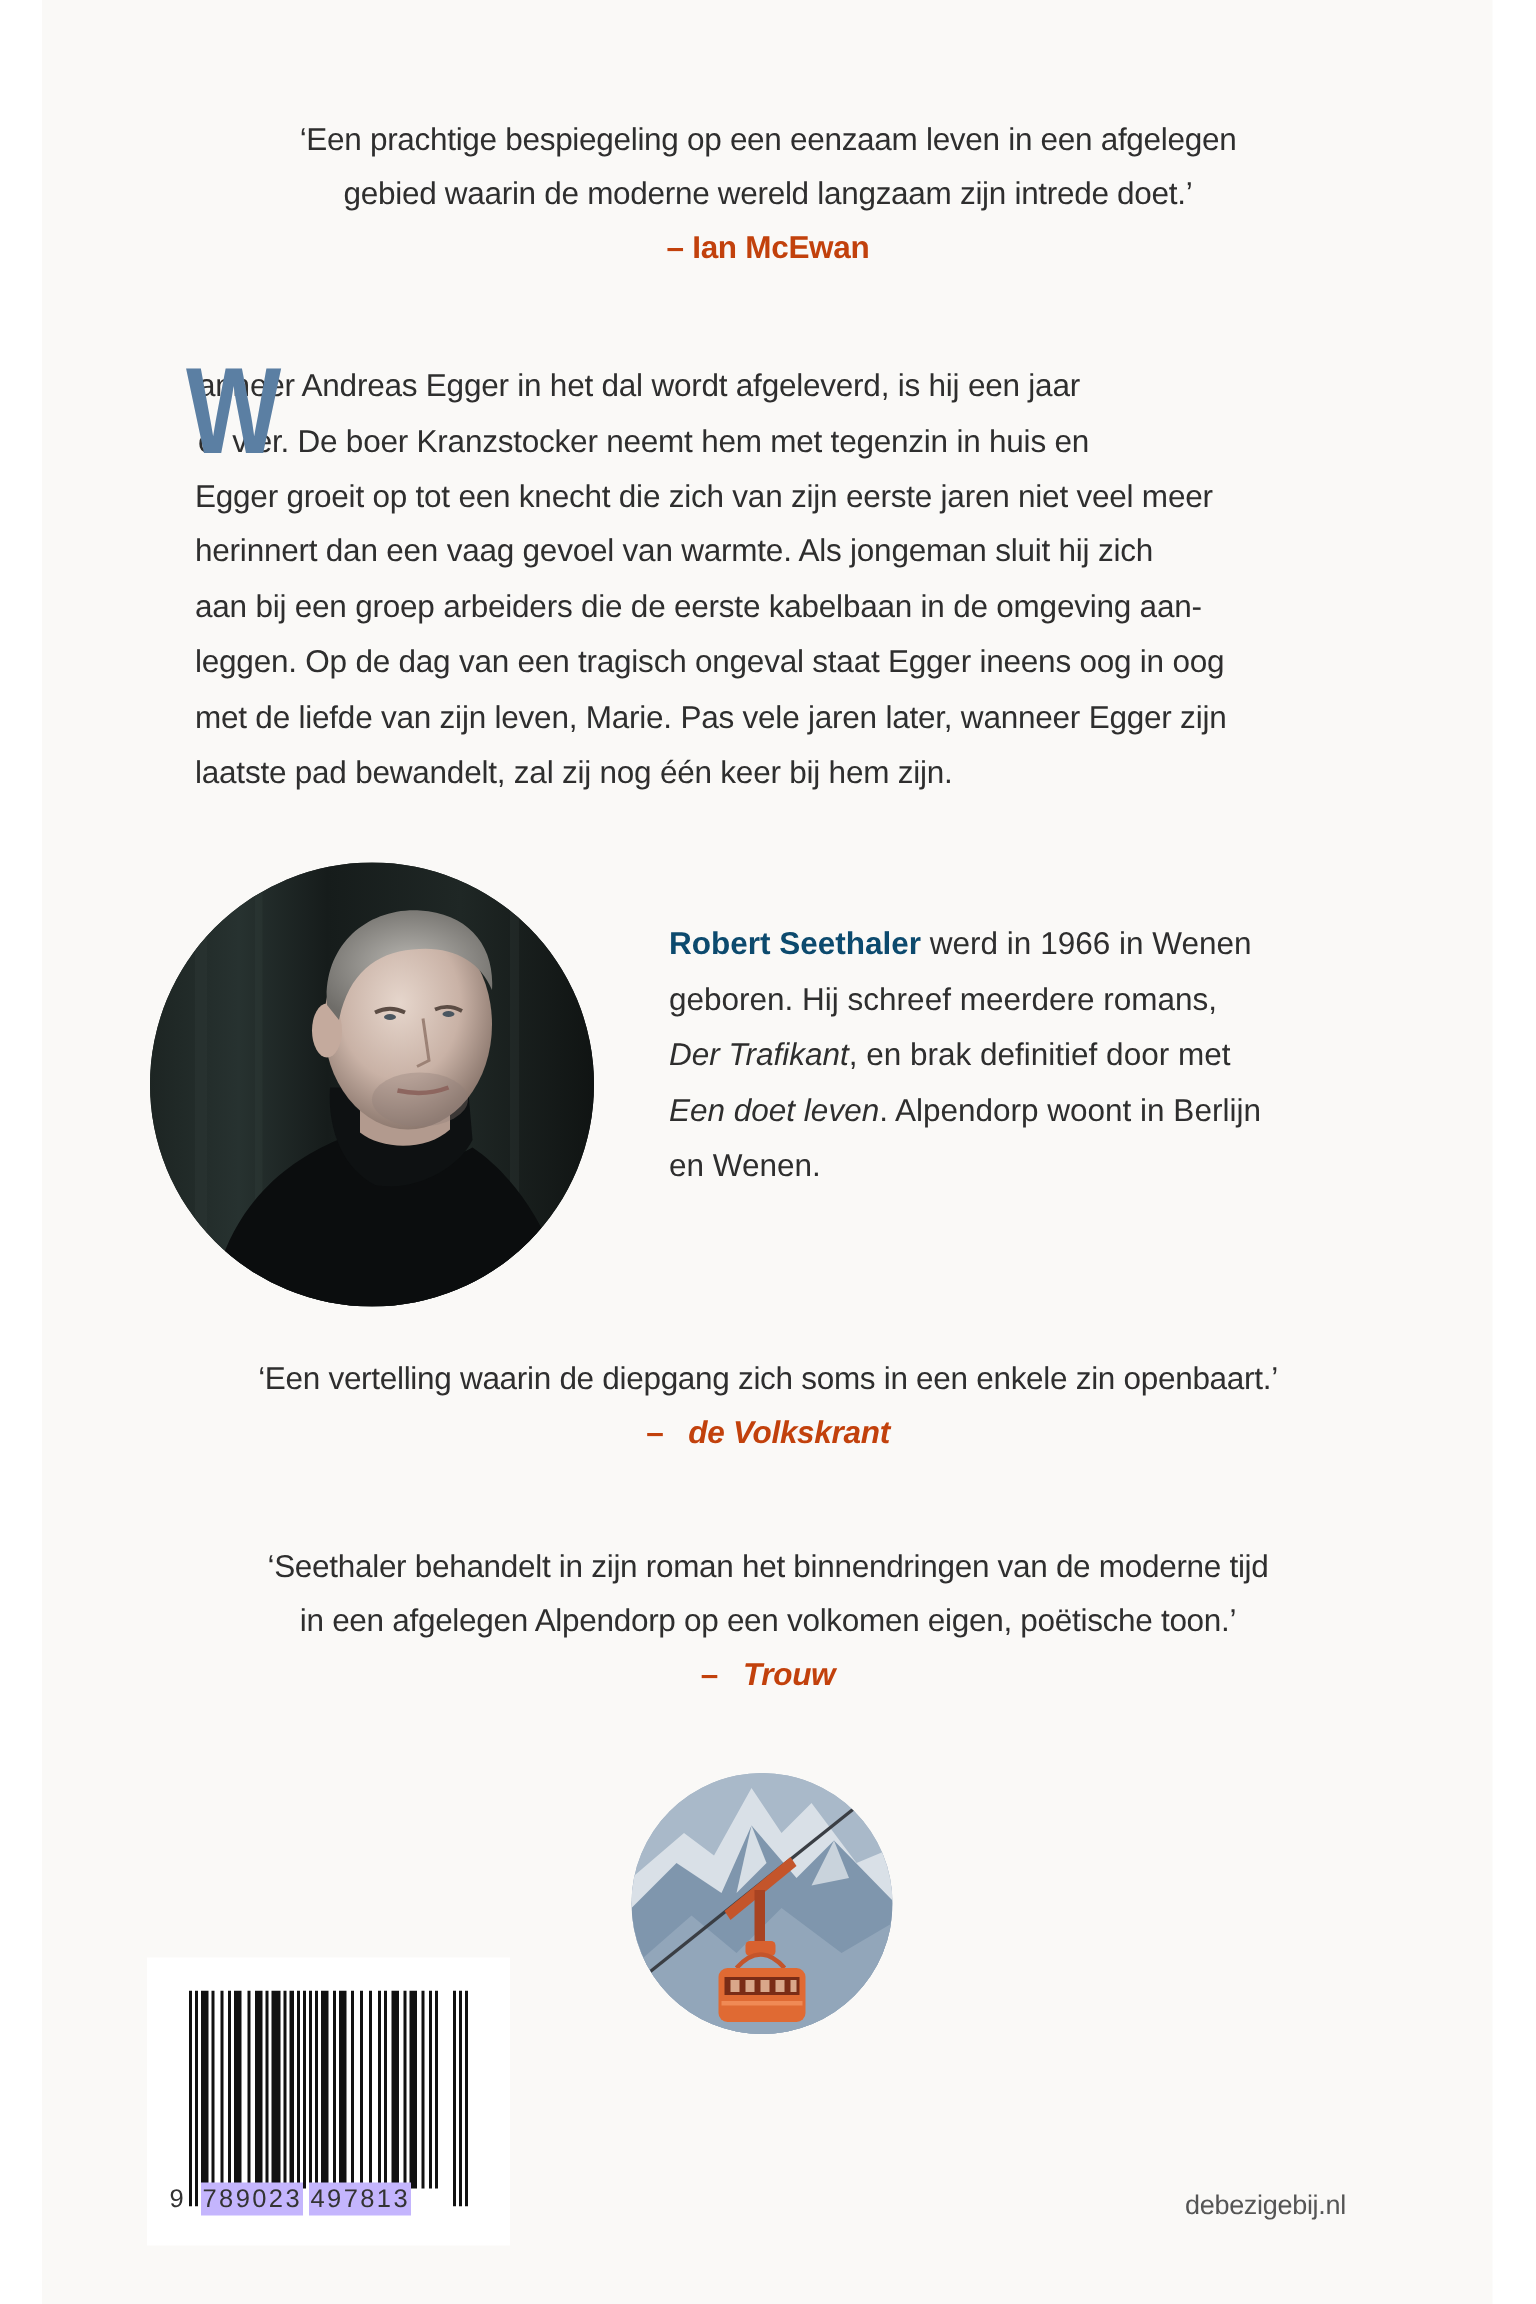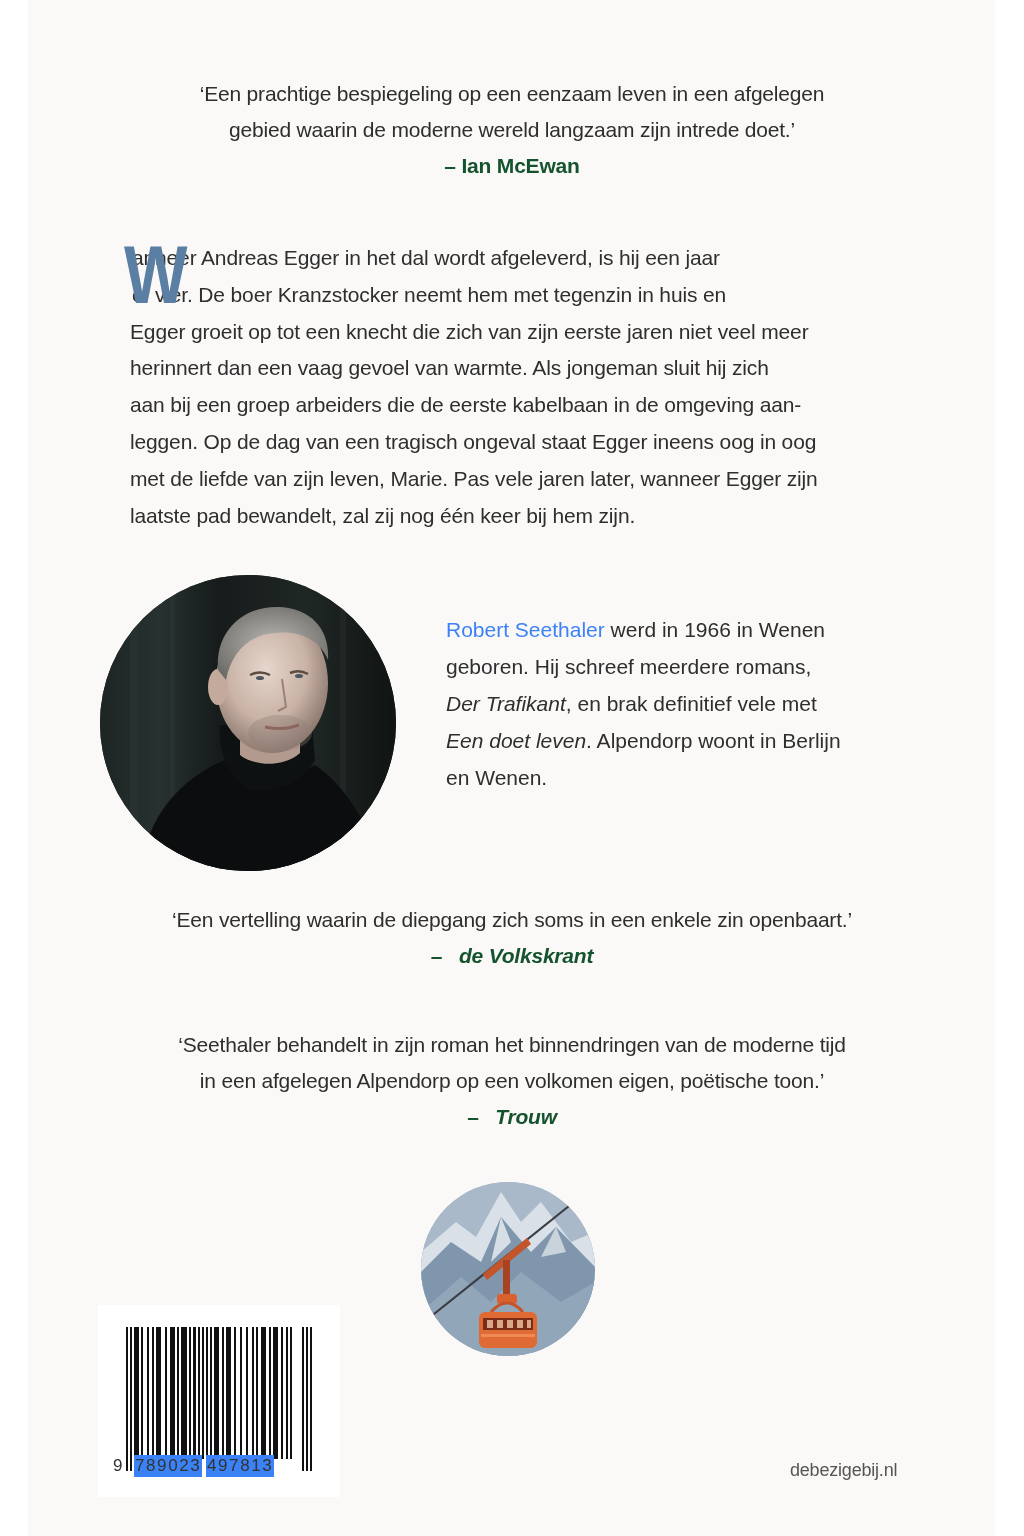--- a/index.html
+++ b/index.html
@@ -17,21 +17,21 @@
     }
     .quote {
       position: absolute; left: 0; width: 1024px;
       text-align: center;
       font-family: Liberation Sans, sans-serif;
       font-size: 21px; line-height: 36px;
       color: #2e2e2e;
       letter-spacing: -0.2px;
     }
     .quote .attrib {
-      font-weight: bold; color: #14532d;
+      font-weight: bold; color: #c2410c;
       display: block;
     }
     .quote .attrib i { font-style: italic; margin-left: 11px; }
     #q1 { top: 76px; }
     #q2 { top: 902px; }
     #q3 { top: 1027px; }
 
     .blurb {
       position: absolute; left: 130px; top: 240px;
       width: 760px;
@@ -59,21 +59,21 @@
     .photo svg { display: block; }
 
     .bio {
       position: absolute; left: 446px; top: 611px;
       width: 450px;
       font-family: "Liberation Sans", sans-serif;
       font-size: 21px; line-height: 37px;
       color: #2e2e2e;
     }
     .bio .line { display: block; white-space: nowrap; }
-    .bio .author { color: #3b82f6; font-weight: normal; margin-top: 41px; }
+    .bio .author { color: #0c4a6e; font-weight: bold; margin-top: 41px; }
     .bio i { font-style: italic; }
 
     .emblem {
       position: absolute; left: 421px; top: 1182px;
       width: 174px; height: 174px; border-radius: 50%;
       overflow: hidden;
       background: #9fb1c3;
     }
 
     .barcode-box {
@@ -82,21 +82,21 @@
       background: #ffffff;
     }
     .barcode {
       position: absolute; left: 126px; top: 1327px;
       width: 188px; height: 144px;
     }
     .barcode-digits {
       position: absolute; top: 1455px;
       font-family: "Liberation Sans", sans-serif;
       font-size: 17px; color: #333;
-      background: #3b82f6;
+      background: #c4b5fd;
       letter-spacing: 1.6px;
       line-height: 22px;
     }
     #bd-first { left: 113px; background: transparent; }
     #bd-left { left: 134px; padding: 0 1px; }
     #bd-right { left: 206px; padding: 0 1px; }
 
     .website {
       position: absolute; left: 790px; top: 1460px;
       font-family: "Liberation Sans", sans-serif;
@@ -175,21 +175,21 @@
     <ellipse cx="180" cy="158" rx="32" ry="18" fill="#8f7f77" opacity="0.35"></ellipse>
   </svg>
 </div>
 
 <div class="bio">
   <span class="line">
     <span class="author">Robert Seethaler</span><span> werd in 1966 in Wenen</span>
   </span>
   <span class="line">geboren. Hij schreef meerdere romans,</span>
   <span class="line">
-    <i>Der Trafikant</i><span>, en brak definitief vele met</span>
+    <i>Der Trafikant</i><span>, en brak definitief door met</span>
   </span>
   <span class="line">
     <i>Een doet leven</i><span>. Alpendorp woont in Berlijn</span>
   </span>
   <span class="line">en Wenen.</span>
 </div>
 
 <div class="quote" id="q2">
   <span style="display:block">‘Een vertelling waarin de diepgang zich soms in een enkele zin openbaart.’</span>
   <span class="attrib"><span>– </span><i>de Volkskrant</i></span>

